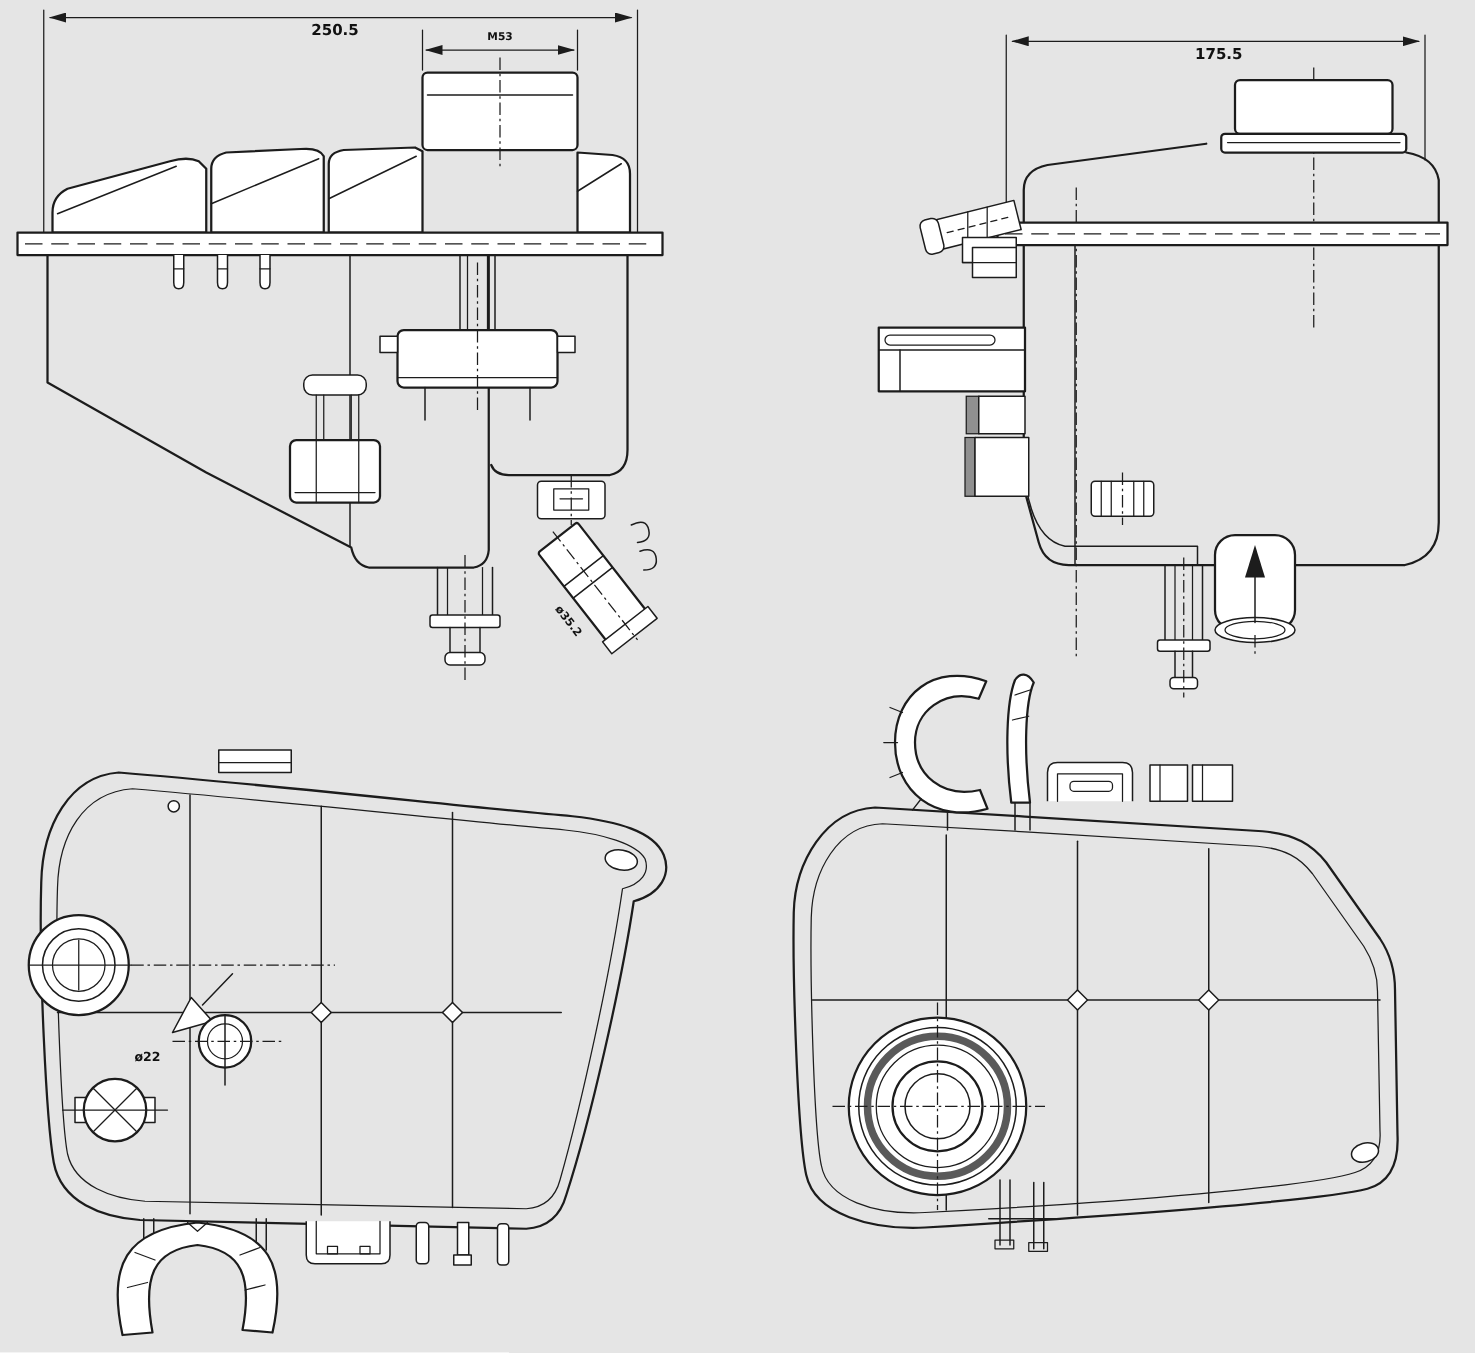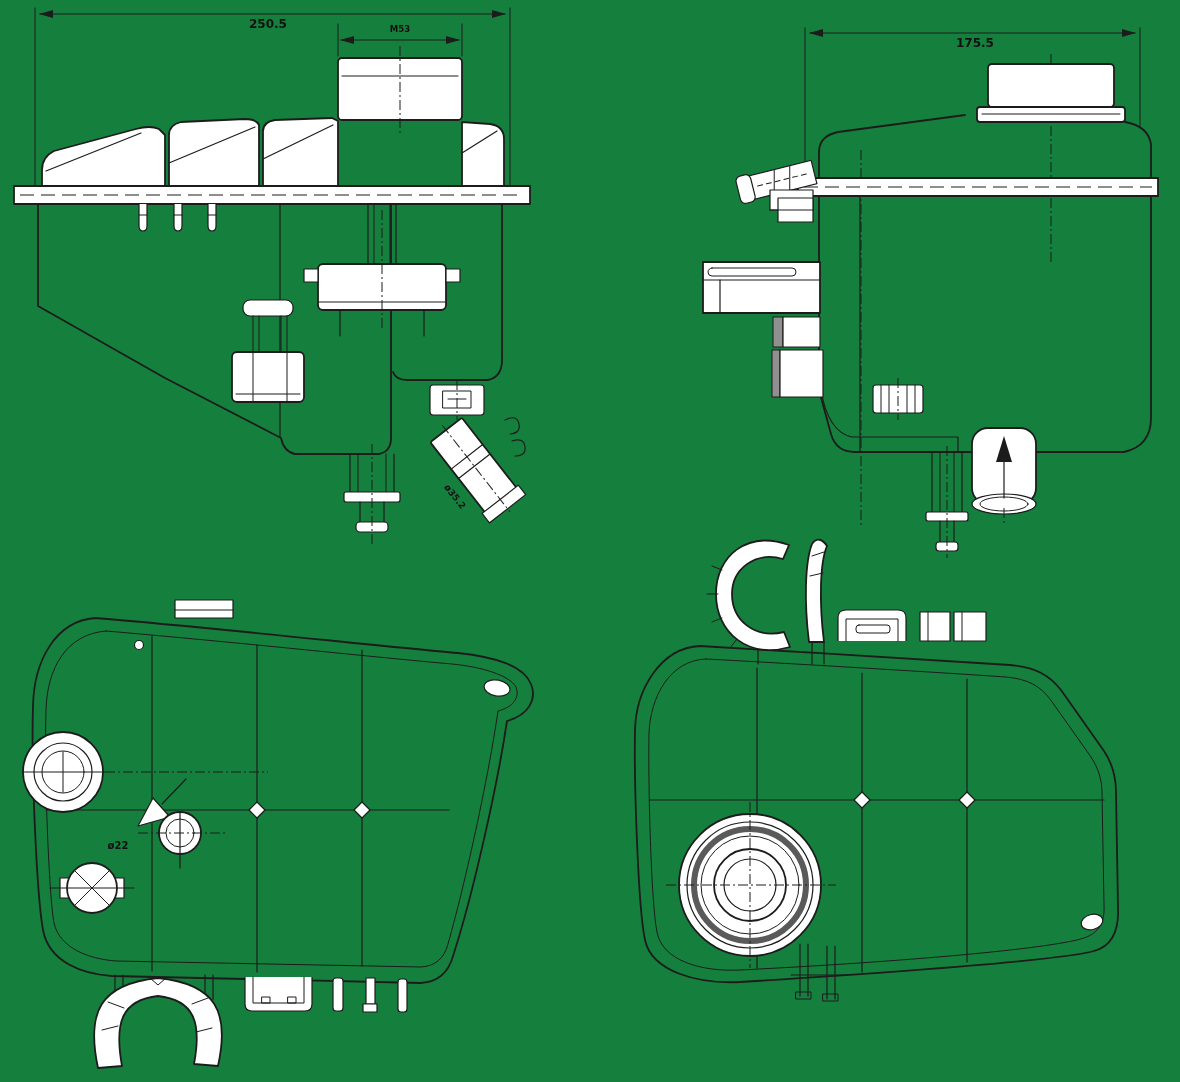--- a/index.html
+++ b/index.html
@@ -1,16 +1,16 @@
 <!DOCTYPE html>
 <html><head>
 <meta charset="utf-8">
 <style>
   html,body{margin:0;padding:0;background:#ffffff;}
-  #stage{position:relative;width:1180px;height:1082px;background:#15803d;overflow:hidden;
+  #stage{position:relative;width:1180px;height:1082px;background:#e5e5e5;overflow:hidden;
          font-family:"DejaVu Sans",sans-serif;}
   svg{position:absolute;left:0;top:0;}
   .ln   {fill:none;stroke:#1c1c1c;stroke-width:1.8;stroke-linejoin:round;stroke-linecap:round;}
   .ln2  {fill:none;stroke:#1c1c1c;stroke-width:1.2;stroke-linejoin:round;stroke-linecap:round;}
   .thin {fill:none;stroke:#1c1c1c;stroke-width:1;stroke-linejoin:round;stroke-linecap:round;}
   .wfill {fill:#ffffff;stroke:#1c1c1c;stroke-width:1.8;stroke-linejoin:round;}
   .wfill2{fill:#ffffff;stroke:#1c1c1c;stroke-width:1.2;stroke-linejoin:round;}
   .cl   {fill:none;stroke:#1c1c1c;stroke-width:1;stroke-dasharray:10 3 2 3;}
   .dsh  {fill:none;stroke:#1c1c1c;stroke-width:1;stroke-dasharray:14 7;}
   .gray {fill:#909090;stroke:#1c1c1c;stroke-width:1;}

